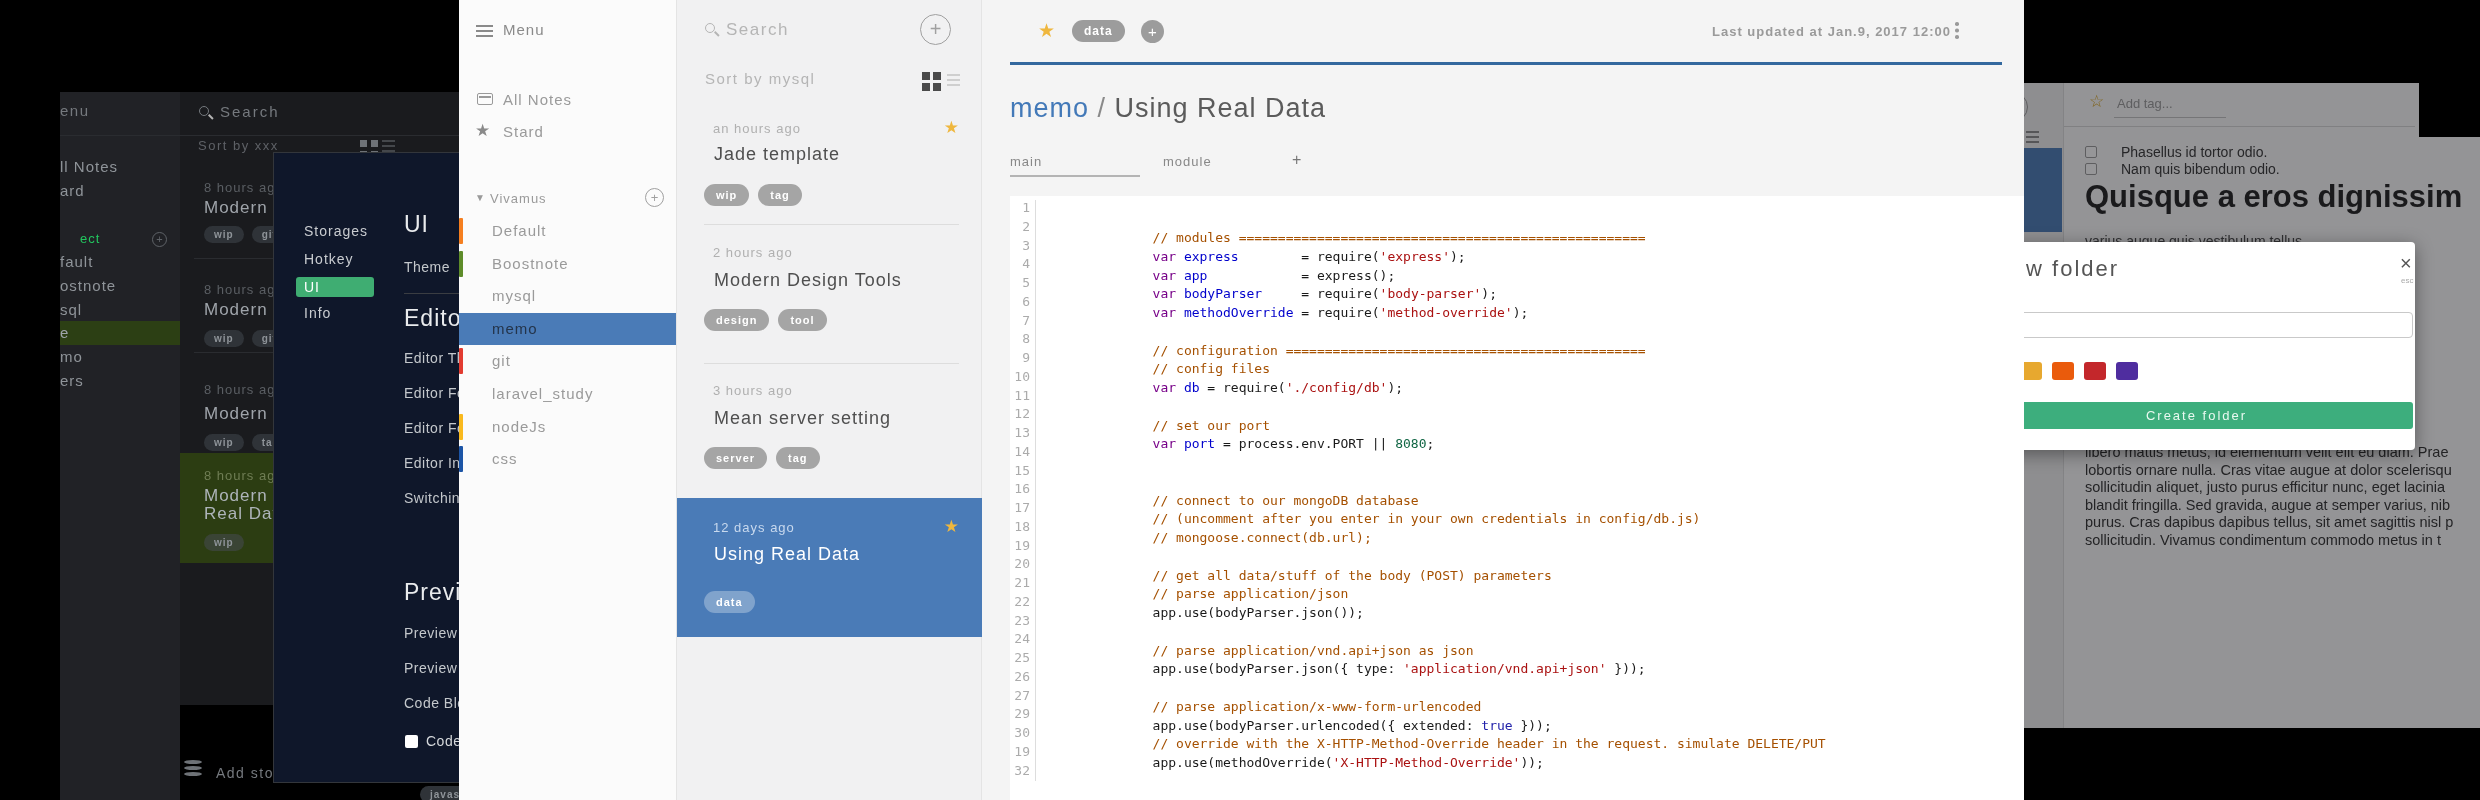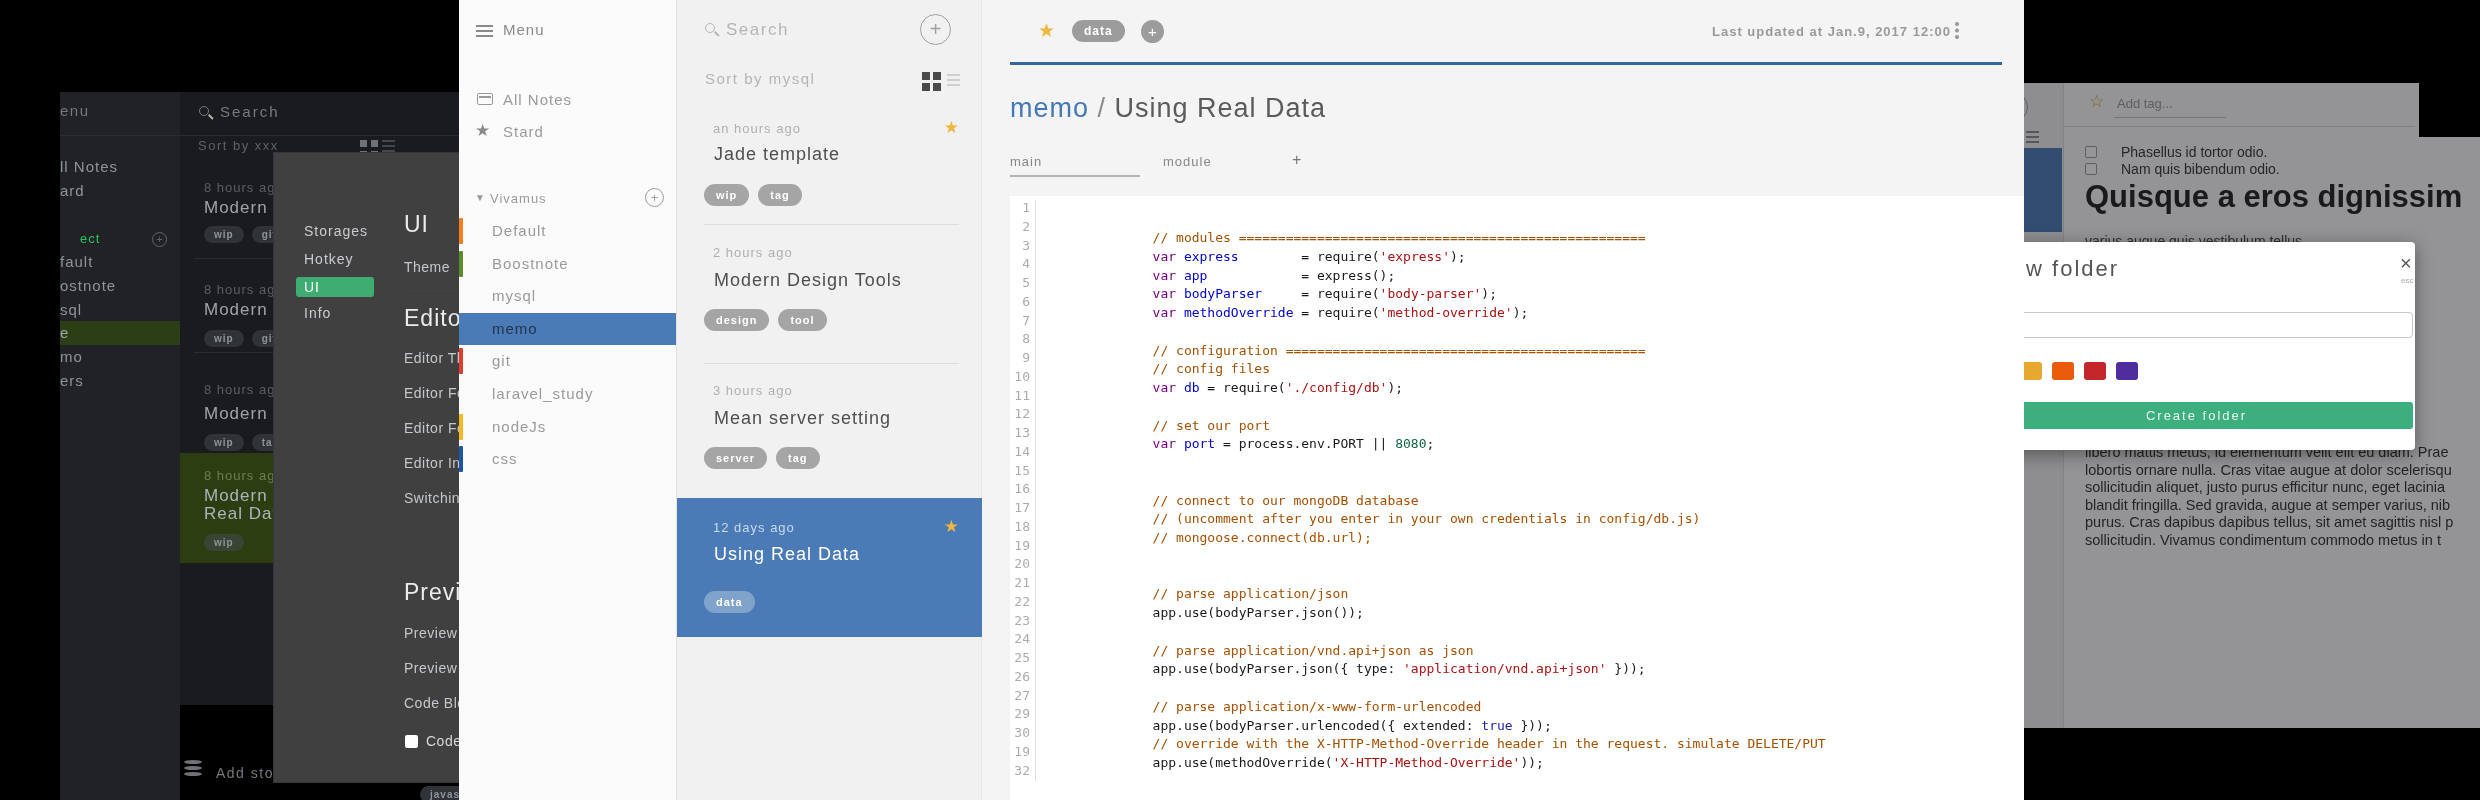--- a/index.html
+++ b/index.html
@@ -20,21 +20,21 @@
   .lnote-time { position:absolute; font-size:13px; color:#5A5E63; letter-spacing:1px; white-space:nowrap; }
   .lnote-title { position:absolute; font-size:17px; color:#9FA4AA; letter-spacing:1px; white-space:nowrap; }
   .lpill { display:inline-block; height:17px; line-height:17px; padding:0 10px; border-radius:9px; background:#2F3338; color:#8F9499; font-size:10px; font-weight:bold; letter-spacing:1px; margin-right:8px; }
   .lndiv { position:absolute; left:134px; width:256px; height:1px; background:#2A2C30; }
   .lsel { position:absolute; left:120px; top:361px; width:279px; height:110px; background:#2C3D12; }
   .lsel .lnote-time { color:#6F7D54; }
   .i-plus-sm { position:absolute; width:15px; height:15px; border:1px solid #5F6368; border-radius:50%; color:#5F6368; font-size:11px; line-height:13px; text-align:center; }
   .i-db { position:absolute; width:18px; height:4px; background:#6E7277; border-radius:50%; box-shadow:0 6px 0 #6E7277, 0 12px 0 #6E7277; }
 
   
-  .spanel { position:absolute; left:273px; top:152px; width:200px; height:631px; background:#404040; border:1px solid #33363B; z-index:3; }
+  .spanel { position:absolute; left:273px; top:152px; width:200px; height:631px; background:#0f172a; border:1px solid #33363B; z-index:3; }
   .snav { position:absolute; left:30px; font-size:14px; color:#C9CCD0; letter-spacing:1px; white-space:nowrap; }
   .snav-active { position:absolute; left:22px; width:78px; height:20px; background:#3FAD72; border-radius:3px; }
   .snav-active span { position:absolute; left:8px; top:2px; color:#fff; font-size:14px; letter-spacing:1px; }
   .shead { position:absolute; left:130px; font-size:23px; color:#E9EBED; letter-spacing:1px; white-space:nowrap; }
   .sitem { position:absolute; left:130px; font-size:14px; color:#C4C8CC; letter-spacing:0.5px; white-space:nowrap; }
   .slist { position:absolute; left:130px; width:120px; }
   .slist div { height:35px; font-size:14px; color:#C4C8CC; letter-spacing:0.5px; white-space:nowrap; }
   .sdiv { position:absolute; left:130px; width:70px; height:1px; background:#3A3D42; }
   .scheck { position:absolute; width:13px; height:13px; background:#fff; border-radius:2px; }
 
@@ -462,20 +462,23 @@
               <span data-tok="c">// mongoose.connect(db.url);</span></span>
             </div>
             <div class="cl">
               <span class="ln">18</span>
               <span class="ct">
                 
               </span>
             </div>
             <div class="cl">
               <span class="ln">19</span>
+              <span class="ct">
+                
+              <span data-tok="c">// get all data/stuff of the body (POST) parameters</span></span>
             </div>
             <div class="cl">
               <span class="ln">20</span>
               <span class="ct">
                 
               <span data-tok="c">// parse application/json</span></span>
             </div>
             <div class="cl">
               <span class="ln">21</span>
               <span class="ct">

